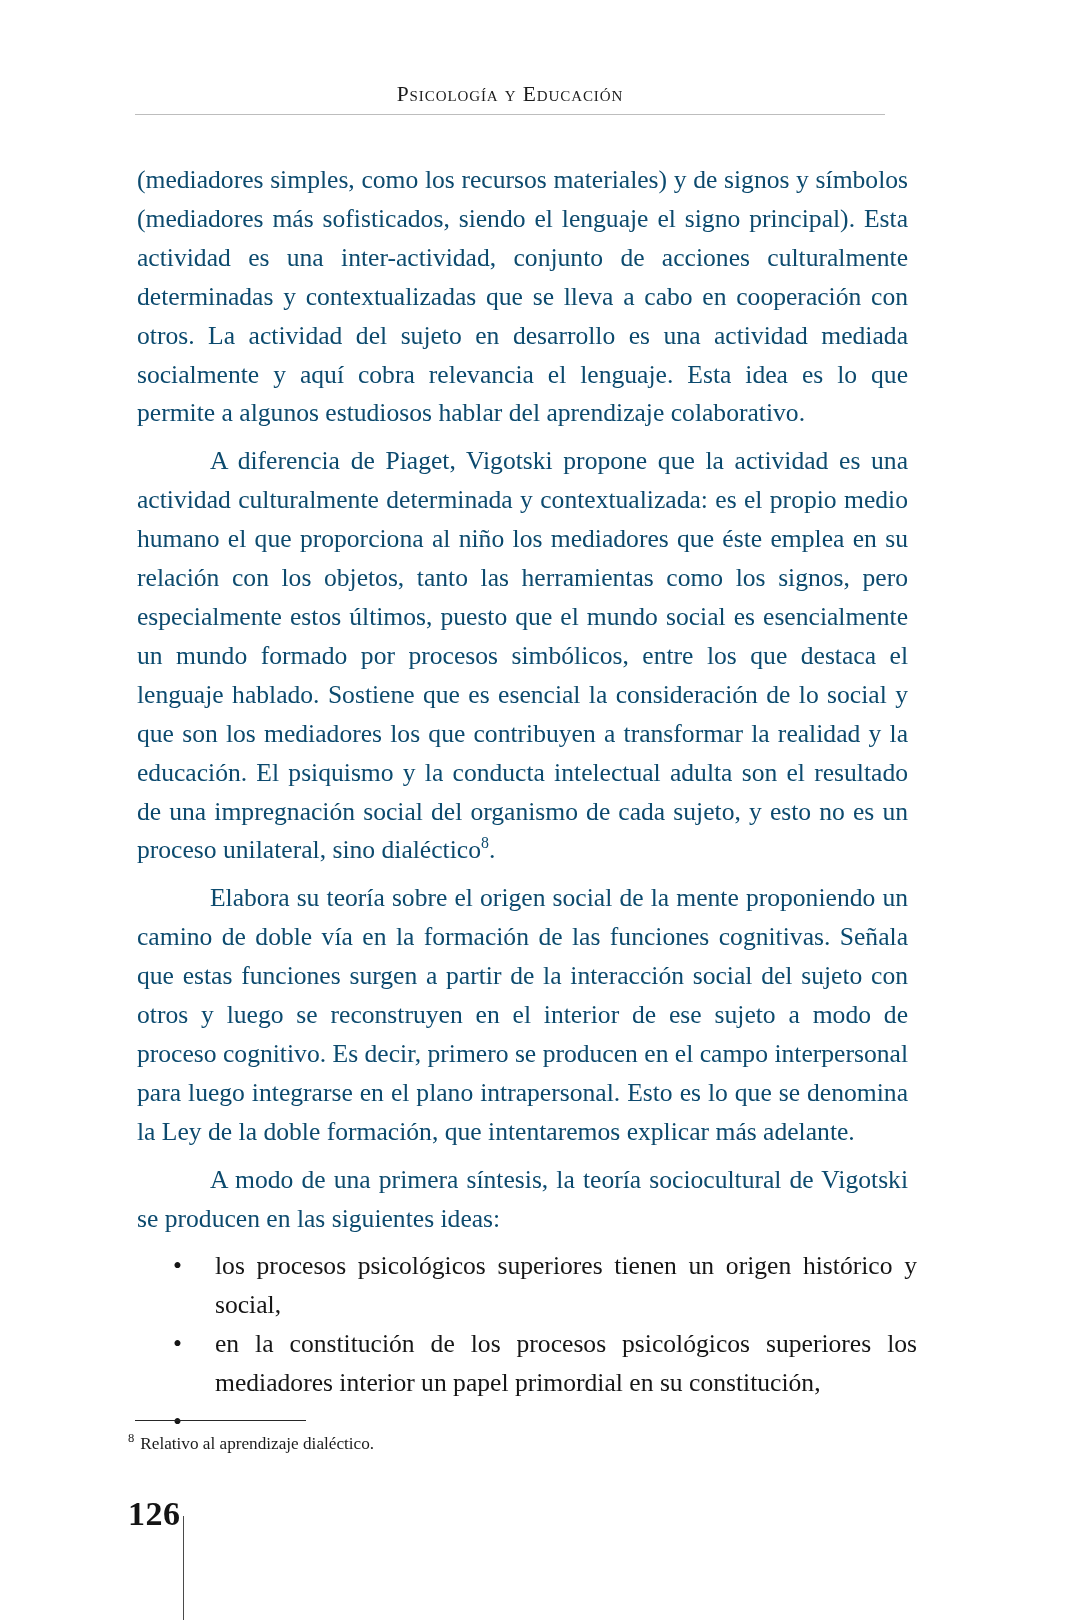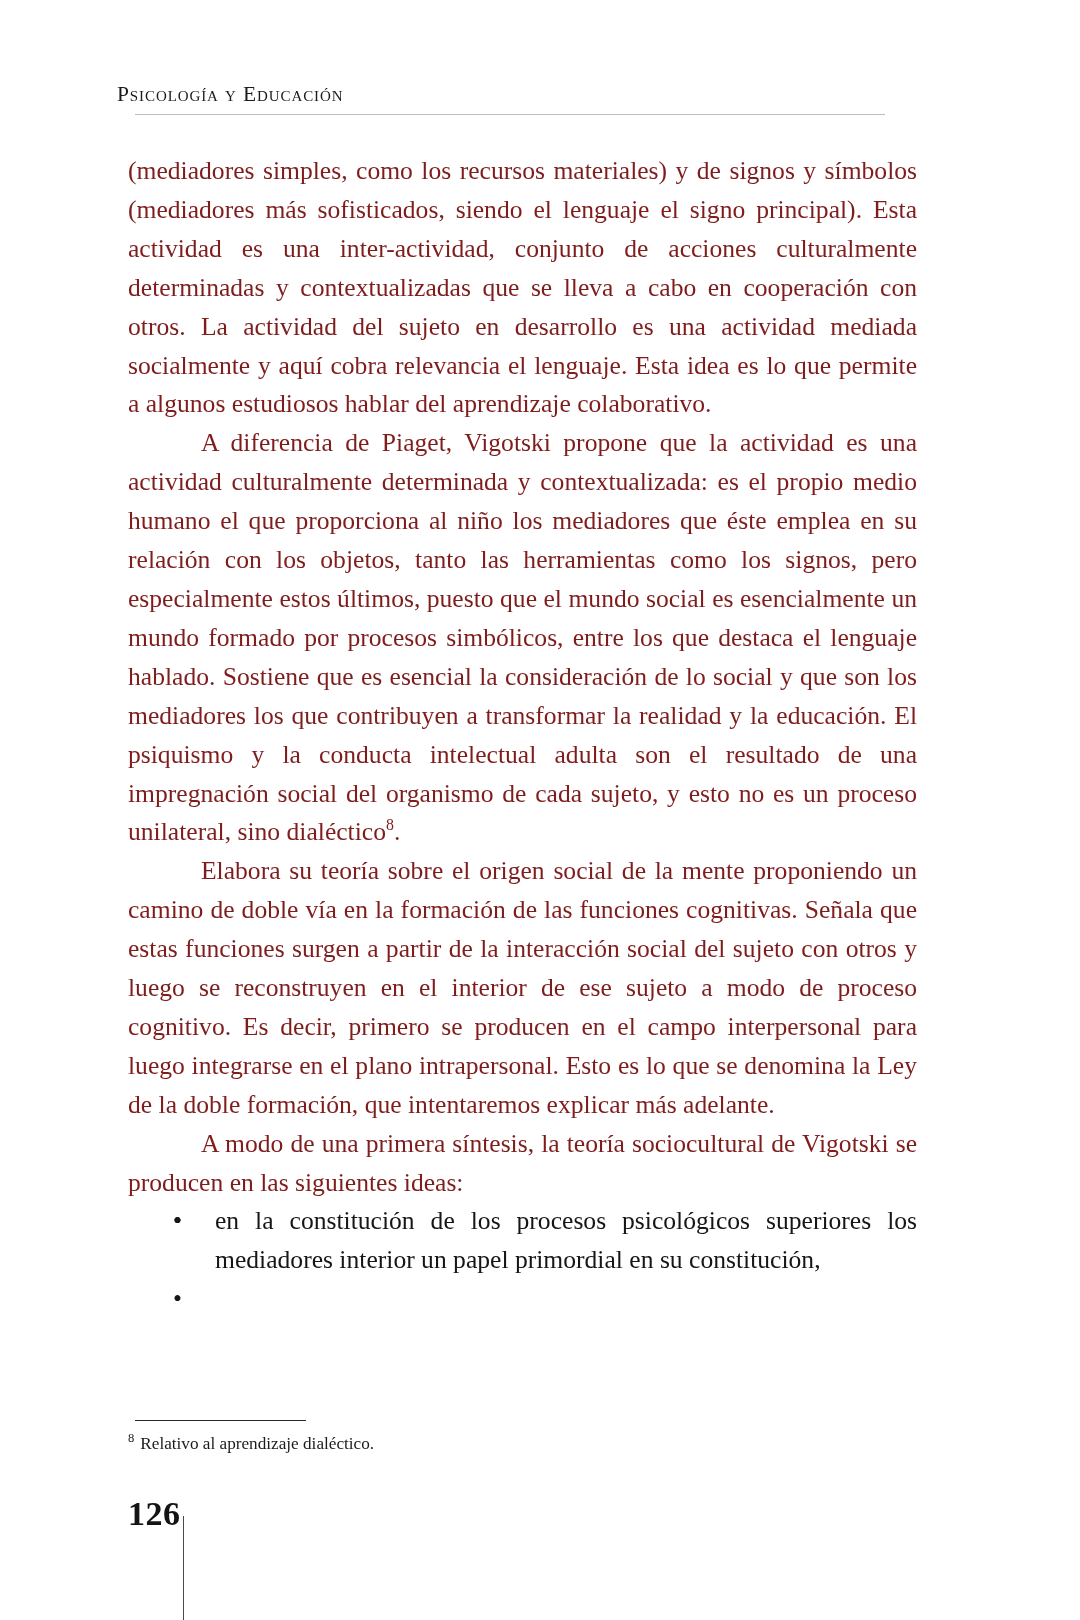--- a/index.html
+++ b/index.html
@@ -18,23 +18,24 @@
   }
 
   .page {
     position: absolute;
     inset: 0;
   }
 
   
   .running-head {
     position: absolute;
-    left: 117px;
+    left: 135px;
     top: 82px;
     width: 750px;
+    text-align: center;
   }
   .running-head-text {
     font-family: "Liberation Serif", "DejaVu Serif", serif;
     font-variant: small-caps;
     font-size: 21.5px;
     letter-spacing: 0.9px;
     color: #1b1b1b;
     white-space: nowrap;
   }
   .head-rule {
@@ -48,26 +49,26 @@
 
   
   .textblock {
     position: absolute;
     left: 128px;
     top: 152px;
     width: 789px;
   }
 
   p.para {
-    margin: 0;
+    margin: 9px;
     font-size: 25.6px;
     line-height: 38.9px;
     text-align: justify;
     text-justify: inter-word;
-    color: #7f1d1d;
+    color: #0c4a6e;
     hyphens: none;
   }
   p.para.indent {
     text-indent: 2.85em;
   }
   p.para.first {
     text-indent: 0;
   }
 
   sup.fn-ref {
@@ -164,20 +165,21 @@
 
     <p class="para indent"><span>A diferencia de Piaget, Vigotski propone que la actividad es una actividad culturalmente determinada y contextualizada: es el propio medio humano el que proporciona al niño los mediadores que éste emplea en su relación con los objetos, tanto las herramientas como los signos, pero especialmente estos últimos, puesto que el mundo social es esencialmente un mundo formado por procesos simbólicos, entre los que destaca el lenguaje hablado. Sostiene que es esencial la consideración de lo social y que son los mediadores los que contribuyen a transformar la realidad y la educación. El psiquismo y la conducta intelectual adulta son el resultado de una impregnación social del organismo de cada sujeto, y esto no es un proceso unilateral, sino dialéctico</span><sup class="fn-ref">8</sup><span>.</span></p>
 
     <p class="para indent">Elabora su teoría sobre el origen social de la mente proponiendo un camino de doble vía en la formación de las funciones cognitivas. Señala que estas funciones surgen a partir de la interacción social del sujeto con otros y luego se reconstruyen en el interior de ese sujeto a modo de proceso cognitivo. Es decir, primero se producen en el campo interpersonal para luego integrarse en el plano intrapersonal. Esto es lo que se denomina la Ley de la doble formación, que intentaremos explicar más adelante.</p>
 
     <p class="para indent">A modo de una primera síntesis, la teoría sociocultural de Vigotski se producen en las siguientes ideas:</p>
 
     <ul class="bullets">
       <li>
         <span class="dot">•</span>
+        <span class="btext"> los procesos psicológicos superiores tienen un origen histórico y social,</span>
       </li>
       <li>
         <span class="dot">•</span>
         <span class="btext"> en la constitución de los procesos psicológicos superiores los mediadores interior un papel primordial en su constitución,</span>
       </li>
       <li>
         <span class="dot">•</span>
       </li>
     </ul>
 

